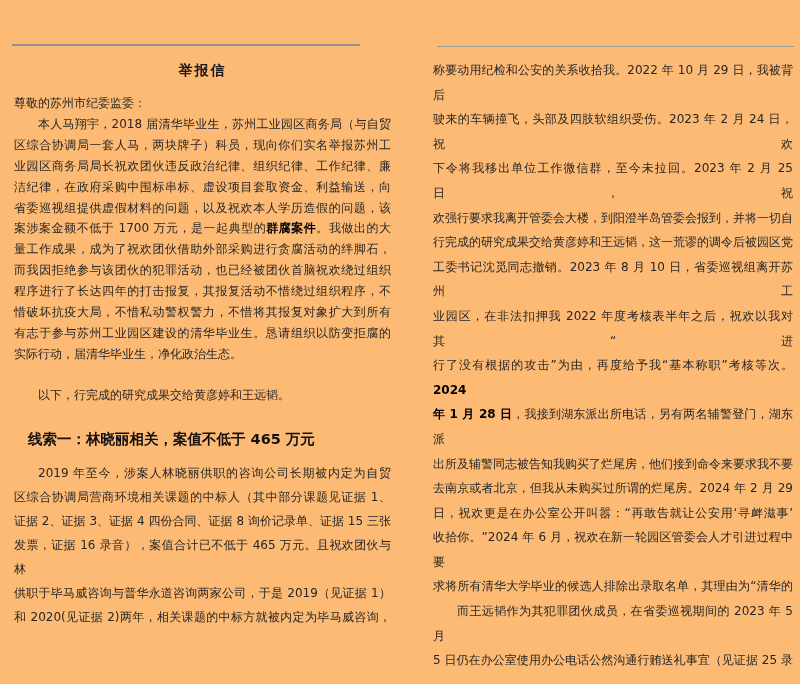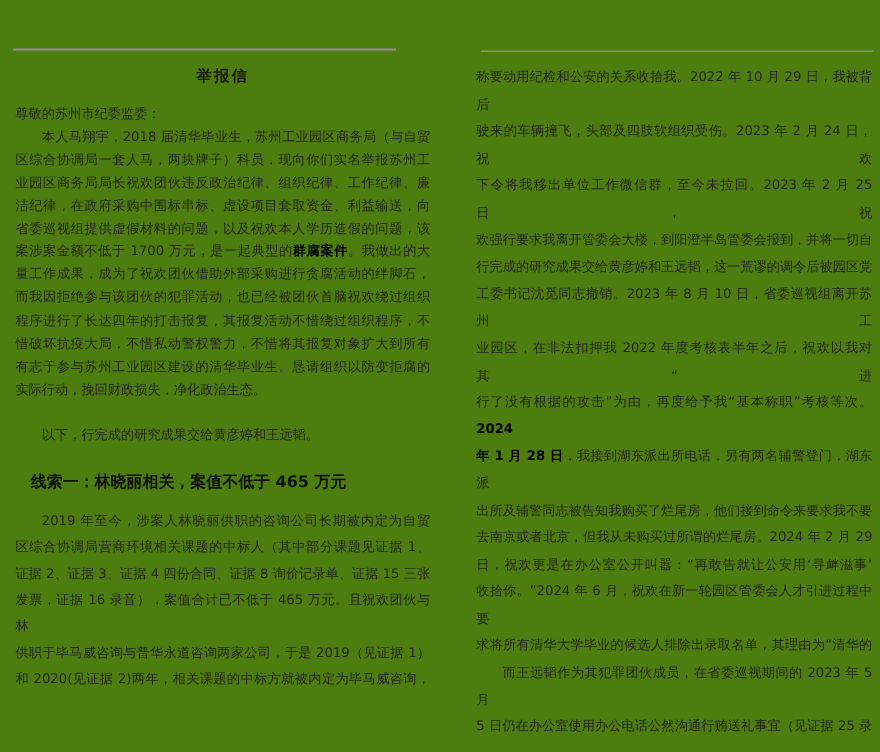--- a/index.html
+++ b/index.html
@@ -1,17 +1,17 @@
 <!DOCTYPE html>
 <html><head>
 <meta charset="utf-8">
 <style>
   html,body{margin:0;padding:0;background:#ffffff;}
   .canvas{
-    position:relative;width:800px;height:684px;background:#4d7c0f;overflow:hidden;
+    position:relative;width:800px;height:684px;background:#fdba74;overflow:hidden;
     font-family:"DejaVu Sans","Liberation Sans",sans-serif;
     color:#262626;
   }
   .rule{position:absolute;}
   .rule-left{left:12px;top:44px;width:348px;height:2px;background:#8f8f8f;}
   .rule-right{left:437px;top:46px;width:357px;height:1px;background:#9a9a9a;}
   .page{position:absolute;top:0;}
   .page-left{left:14px;top:56px;width:377px;}
   .page-right{left:433px;top:58px;width:360px;}
   .doc-title{
@@ -55,21 +55,21 @@
           <div class="line"><span>区综合协调局一套人马，两块牌子）科员，现向你们实名举报苏州工</span></div>
           <div class="line"><span>业园区商务局局长祝欢团伙违反政治纪律、组织纪律、工作纪律、廉</span></div>
           <div class="line"><span>洁纪律，在政府采购中围标串标、虚设项目套取资金、利益输送，向</span></div>
           <div class="line"><span>省委巡视组提供虚假材料的问题，以及祝欢本人学历造假的问题，该</span></div>
           <div class="line"><span>案涉案金额不低于 1700 万元，是一起典型的</span><span class="b">群腐案件</span><span>。我做出的大</span></div>
           <div class="line"><span>量工作成果，成为了祝欢团伙借助外部采购进行贪腐活动的绊脚石，</span></div>
           <div class="line"><span>而我因拒绝参与该团伙的犯罪活动，也已经被团伙首脑祝欢绕过组织</span></div>
           <div class="line"><span>程序进行了长达四年的打击报复，其报复活动不惜绕过组织程序，不</span></div>
           <div class="line"><span>惜破坏抗疫大局，不惜私动警权警力，不惜将其报复对象扩大到所有</span></div>
           <div class="line"><span>有志于参与苏州工业园区建设的清华毕业生。恳请组织以防变拒腐的</span></div>
-          <div class="line end"><span>实际行动，挽回财政损失，净化政治生态。</span></div>
+          <div class="line end"><span>实际行动，届清华毕业生，净化政治生态。</span></div>
         </div>
         <div class="block transition">
           <div class="line end ind"><span>以下，行完成的研究成果交给黄彦婷和王远韬。</span></div>
         </div>
         <div class="block heading">
           <div class="line end"><span>线索一：林晓丽相关，案值不低于 465 万元</span></div>
         </div>
         <div class="block para-wide">
           <div class="line ind"><span>2019 年至今，涉案人林晓丽供职的咨询公司长期被内定为自贸</span></div>
           <div class="line"><span>区综合协调局营商环境相关课题的中标人（其中部分课题见证据 1、</span></div>

